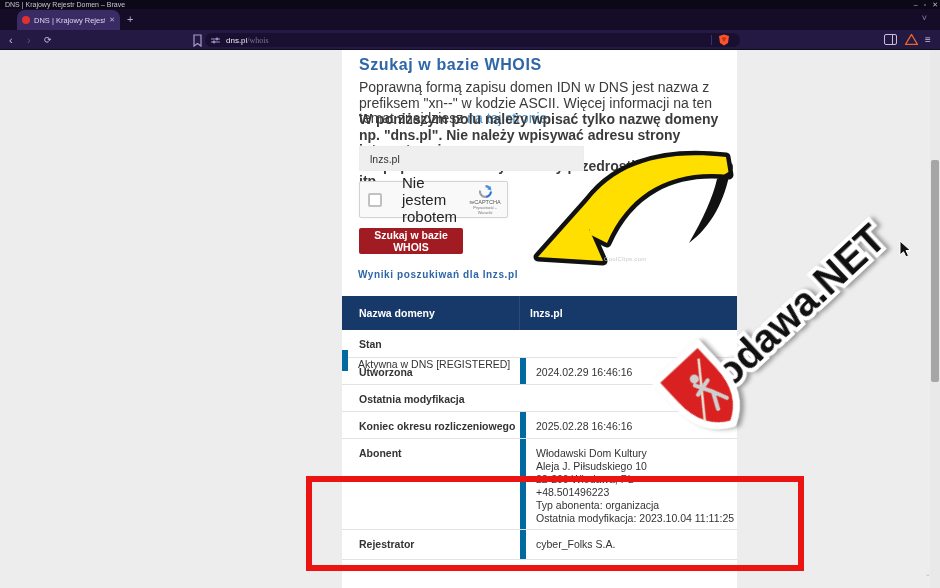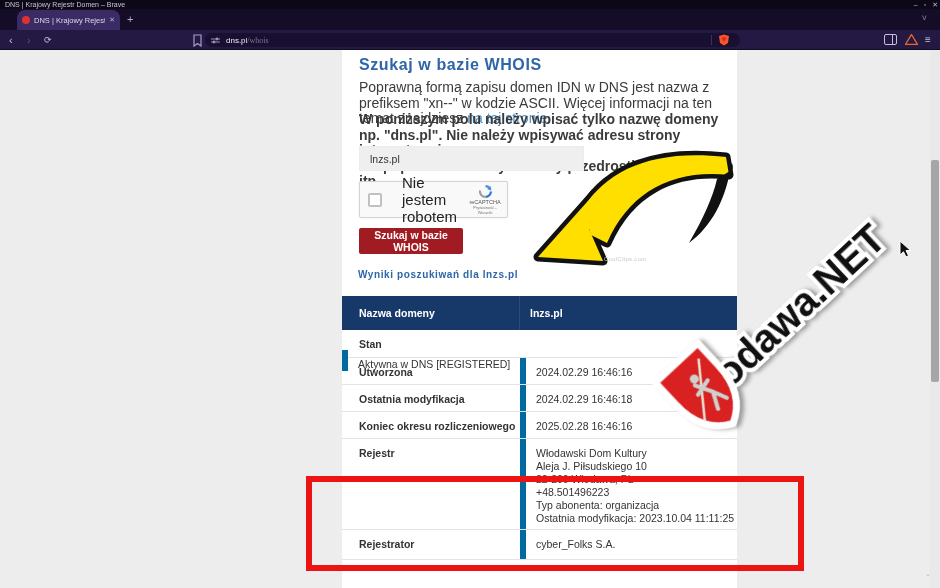--- a/index.html
+++ b/index.html
@@ -193,32 +193,29 @@
           </div>
       </div>
       <div class="trow r2">
         <div class="tcl">Utworzona</div>
         <div class="tcv">
             <span>2024.02.29 16:46:16</span>
           </div>
       </div>
       <div class="trow r3">
         <div class="tcl">Ostatnia modyfikacja</div>
-        <div class="tcv">
-            <span>2024.02.29 16:46:18</span>
-          </div>
       </div>
       <div class="trow r4">
         <div class="tcl">Koniec okresu rozliczeniowego</div>
         <div class="tcv">
             <span>2025.02.28 16:46:16</span>
           </div>
       </div>
       <div class="trow r6">
-        <div class="tcl">Rejestr</div>
+        <div class="tcl">Abonent</div>
         <div class="tcv">
           <span>Włodawski Dom Kultury</span>
           <span>Aleja J. Piłsudskiego 10</span>
           <span>22-200 Włodawa, PL</span>
           <span>+48.501496223</span>
           <span>Typ abonenta: organizacja</span>
           <span>Ostatnia modyfikacja: 2023.10.04 11:11:25</span>
         </div>
       </div>
       <div class="trow r7">

